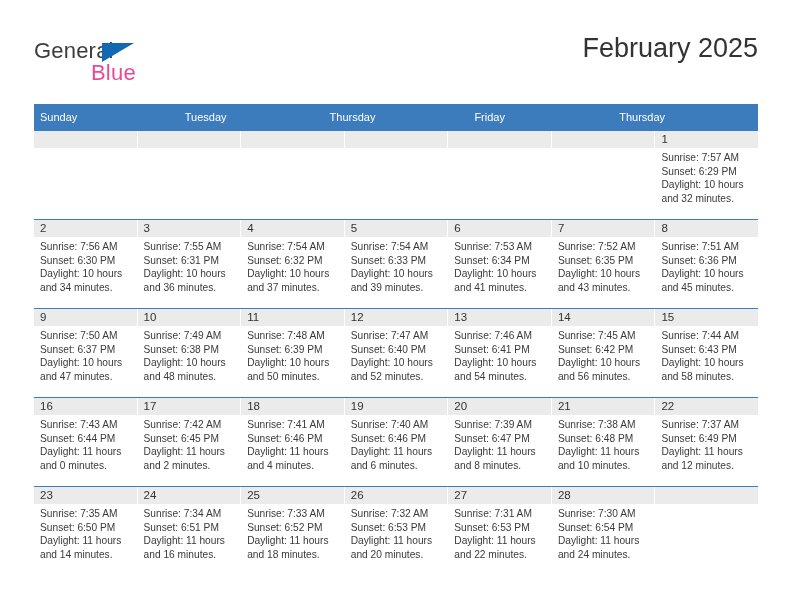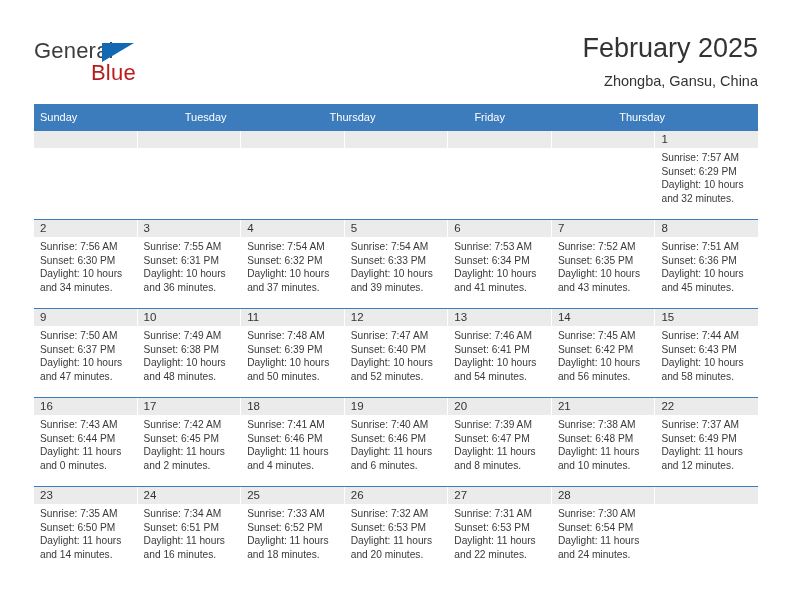--- a/index.html
+++ b/index.html
@@ -56,21 +56,21 @@
     width: 0;
     height: 0;
     border-left: 32px solid #1268b3;
     border-bottom: 19px solid transparent;
   }
   .logo-blue {
     position: absolute;
     left: 57px;
     top: 22px;
     font-size: 22px;
-    color: #b91c1c;
+    color: #ec4899;
     letter-spacing: 0.2px;
   }
 
   .title-block {
     position: absolute;
     right: 34px;
     top: 32px;
     text-align: right;
   }
   .cal-title {
@@ -166,21 +166,20 @@
   <div class="top">
 
     <div class="logo">
       <span class="logo-general">General</span>
       <span class="logo-tri"></span>
       <span class="logo-blue">Blue</span>
     </div>
 
     <div class="title-block">
       <div class="cal-title">February 2025</div>
-      <div class="cal-subtitle">Zhongba, Gansu, China</div>
     </div>
 
   </div>
 
   <div class="calendar">
 
     <div class="weekday-row">
       <div class="weekday">Sunday</div>
       <div class="weekday">Tuesday</div>
       <div class="weekday">Thursday</div>

